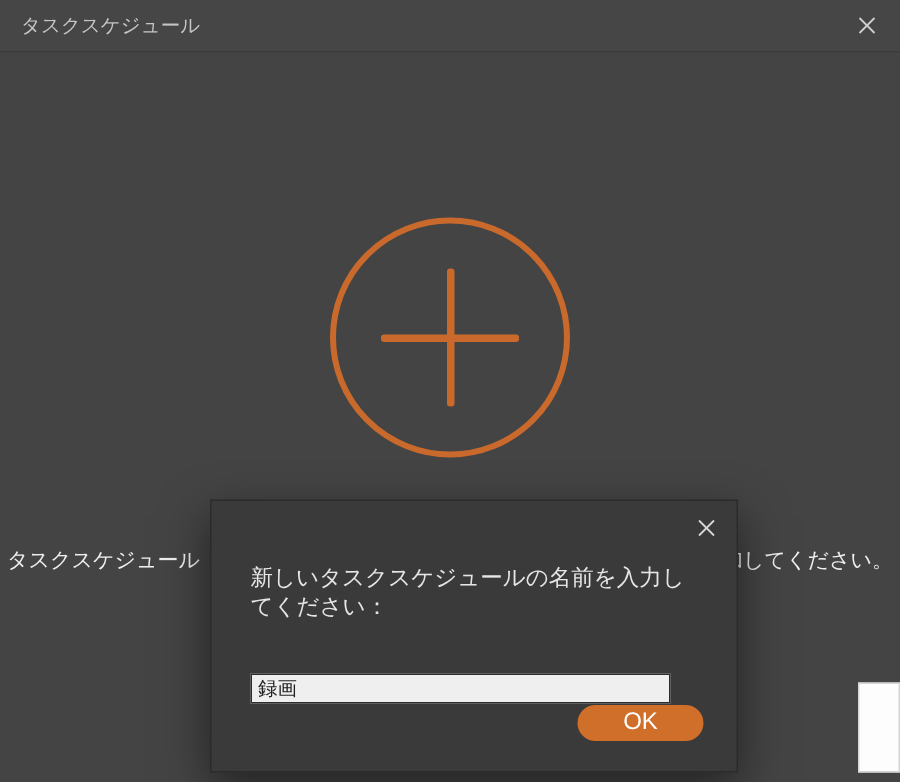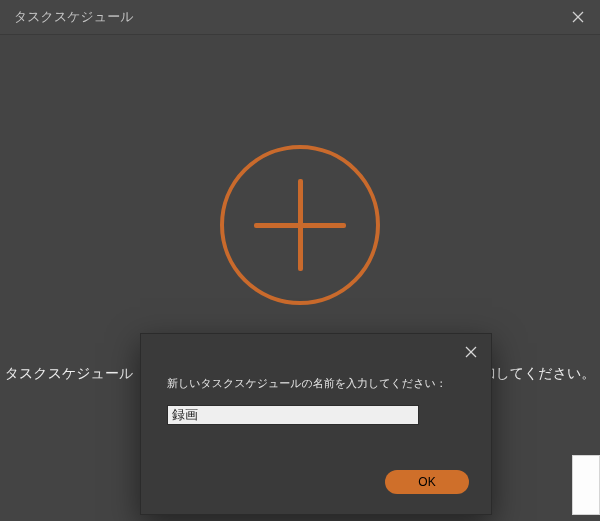--- a/index.html
+++ b/index.html
@@ -118,52 +118,53 @@
     color: #d6d6d6;
     cursor: pointer;
   }
 
   .modal-body {
     padding: 6px 26px 0 26px;
   }
 
   .modal-label {
     color: #e6e6e6;
-    font-size: 11px;
+    font-size: 15px;
     margin-bottom: 14px;
   }
 
   .modal-input {
-    width: 252px;
+    width: 280px;
     height: 20px;
     padding: 1px 4px;
     border: 1px solid #2c2c2c;
     background: #efefef;
     color: #222;
     font-size: 13px;
     box-sizing: border-box;
     outline: none;
+    margin-top: 21px;
   }
 
   .modal-buttons {
     position: absolute;
     bottom: 20px;
     right: 22px;
     display: flex;
     gap: 14px;
   }
 
   .btn {
     min-width: 84px;
     height: 24px;
     border: none;
     border-radius: 12px;
     background: #cf6f2a;
-    color: #000000;
-    font-size: 12px;
+    color: #ffffff;
+    font-size: 16px;
     cursor: pointer;
     padding: 12px 14px;
     display: flex;
     align-items: center;
     justify-content: center;
   }
 
   
   .side-panel {
     position: absolute;

